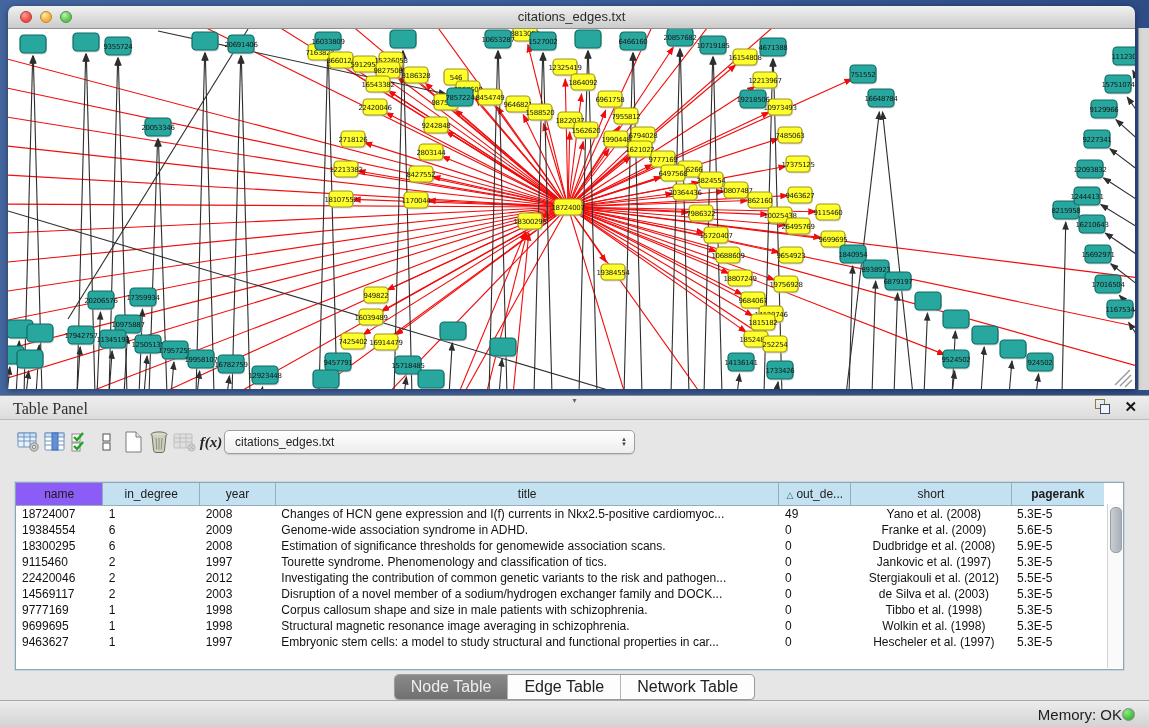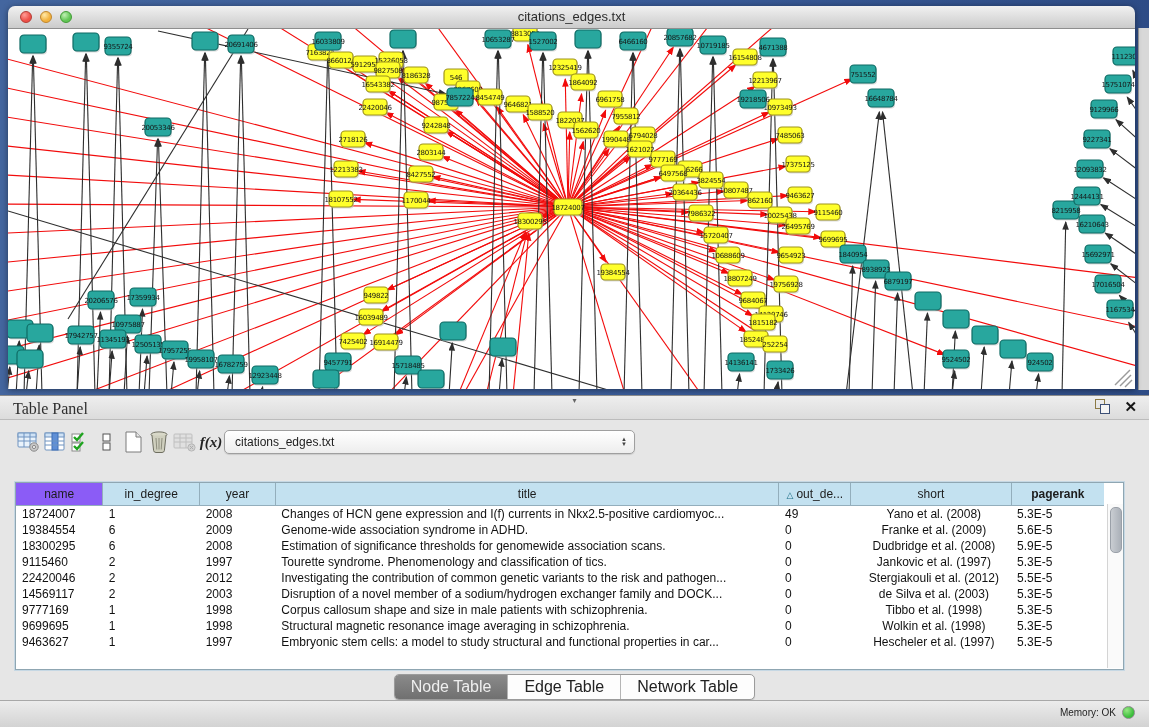--- a/index.html
+++ b/index.html
@@ -59,21 +59,21 @@
   .tabs-row{position:absolute;left:0;top:278px;width:1149px;display:flex;justify-content:center;}
   .seg{display:flex;border:1px solid #9b9b9b;border-radius:5px;overflow:hidden;background:#fdfdfd;
     box-shadow:0 1px 1px rgba(0,0,0,.15);}
   .seg .tab{padding:3px 16px;font-size:16px;color:#222;border-right:1px solid #b5b5b5;}
   .seg .tab:last-child{border-right:none;}
   .seg .tab.active{background:linear-gradient(#8a8a8a,#707070);color:#efefef;}
 
   
   .statusbar{position:absolute;left:0;top:700px;width:1149px;height:27px;
     background:linear-gradient(#ececec,#d2d2d2);border-top:1px solid #a8a8a8;}
-  .mem{position:absolute;right:14px;top:5px;display:flex;align-items:center;gap:6px;font-size:10px;color:#1e1e1e;}
+  .mem{position:absolute;right:14px;top:5px;display:flex;align-items:center;gap:0;font-size:15px;color:#1e1e1e;}
   .mem-dot{width:13px;height:13px;border-radius:50%;background:radial-gradient(circle at 35% 30%,#97e883,#3cbe3c 65%);
     border:1px solid #8a8a8a;box-sizing:border-box;}
 </style>
 </head>
 <body>
 
 <div class="screen">
 
   <div class="network-area">
     <div class="right-strip"></div>

